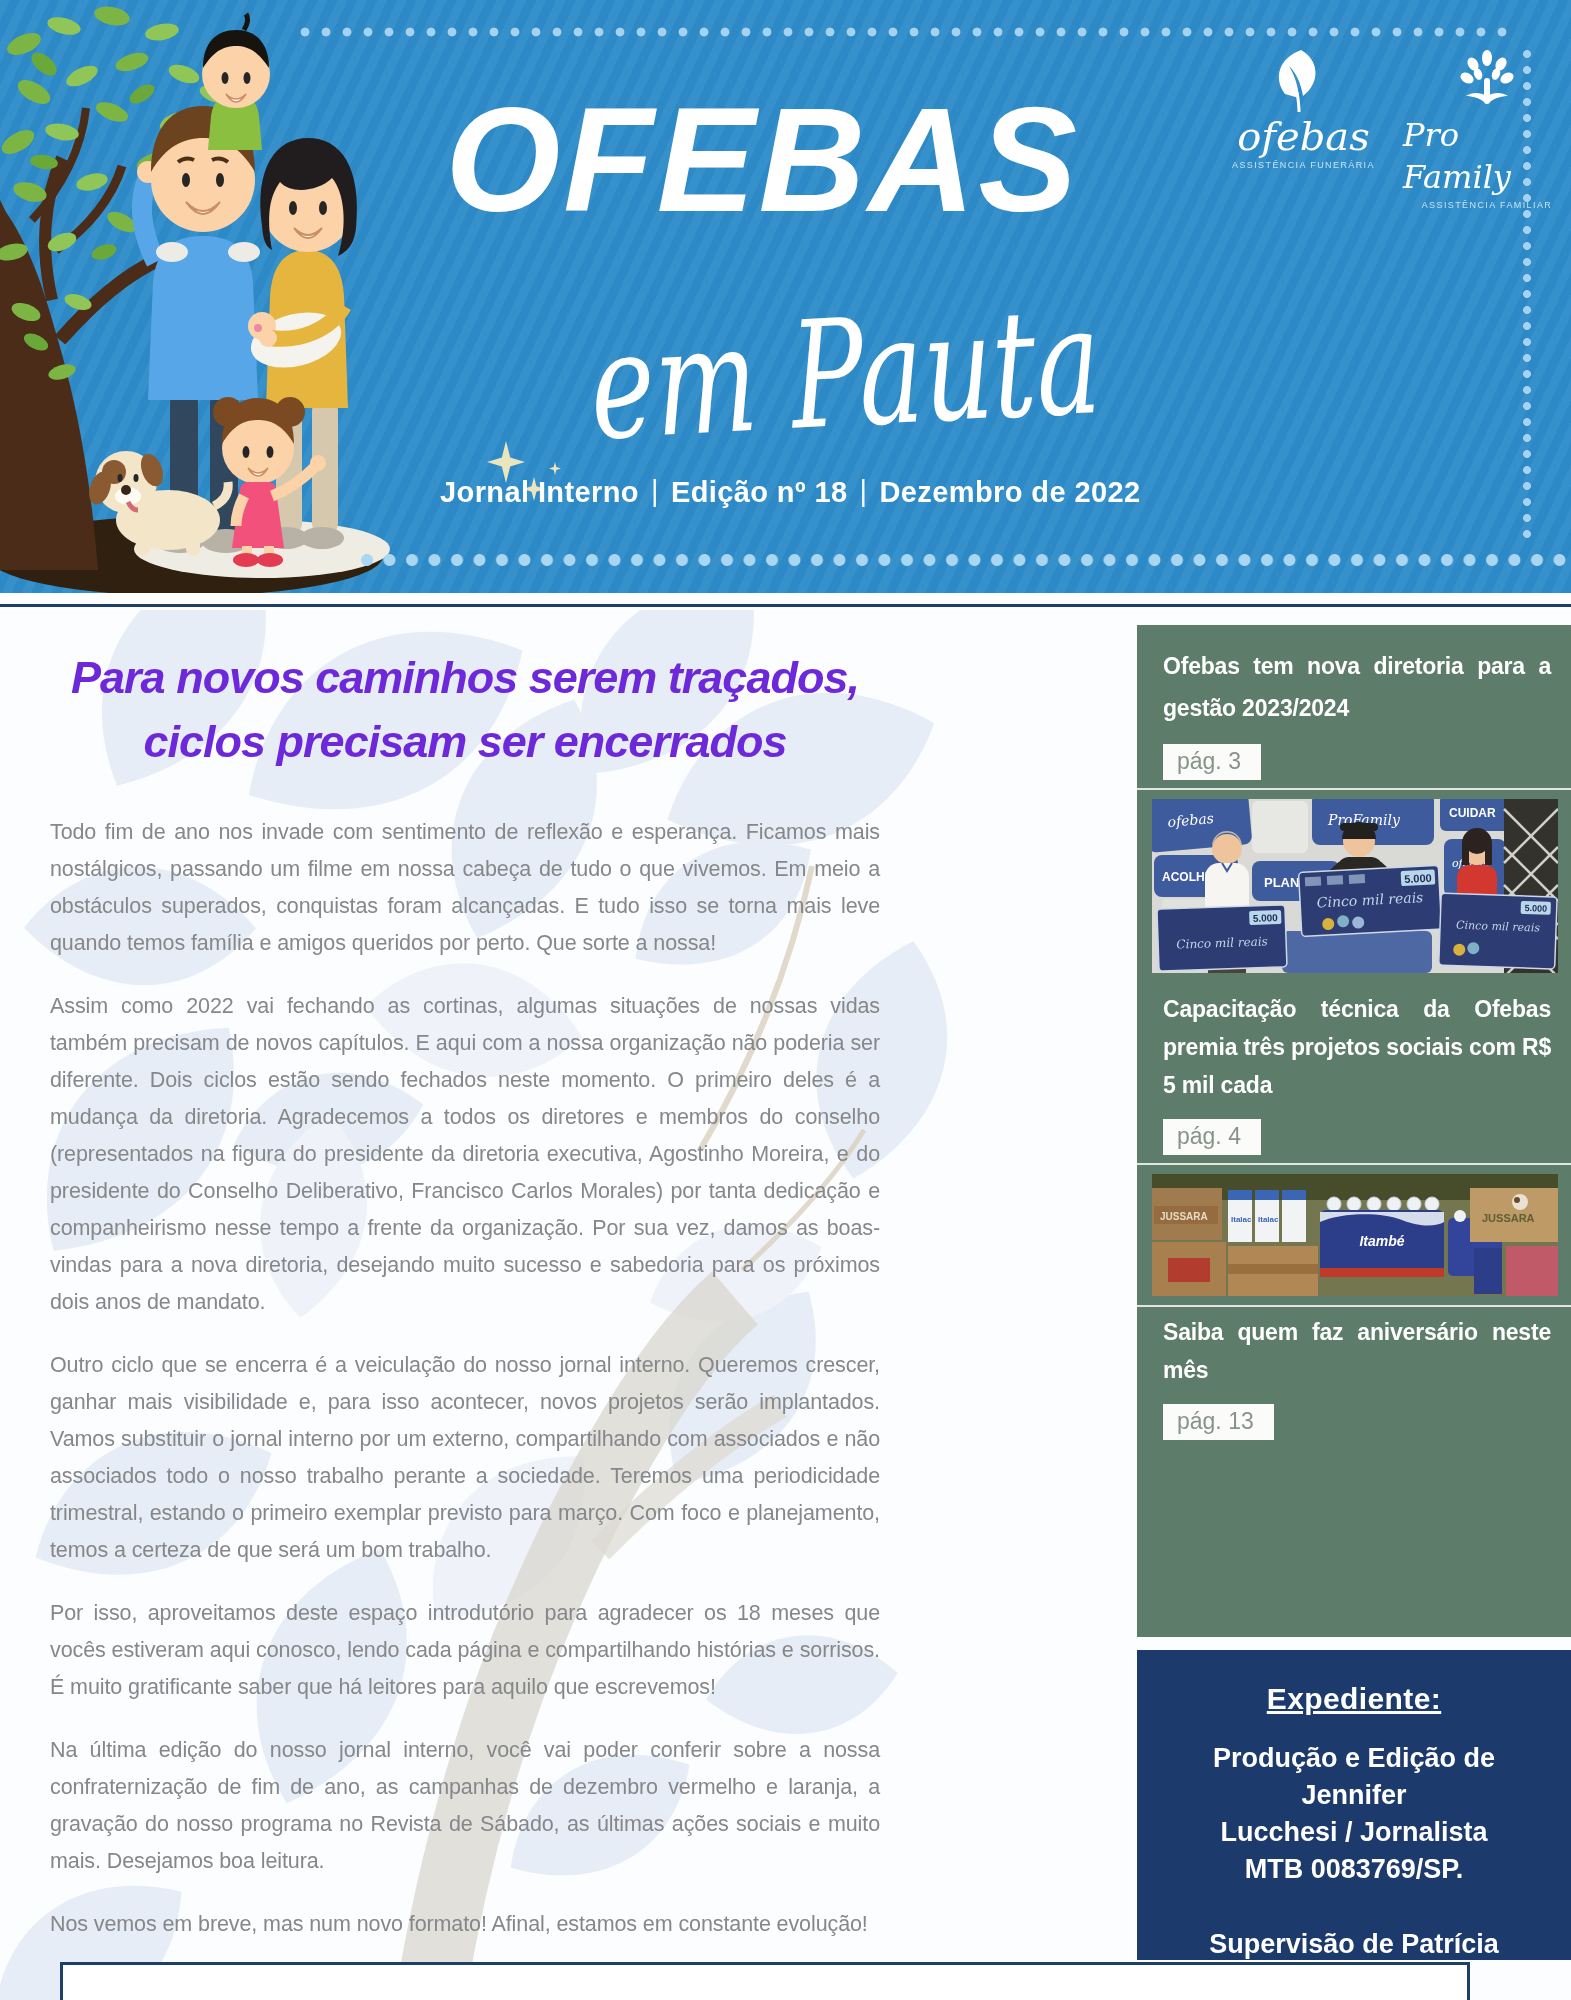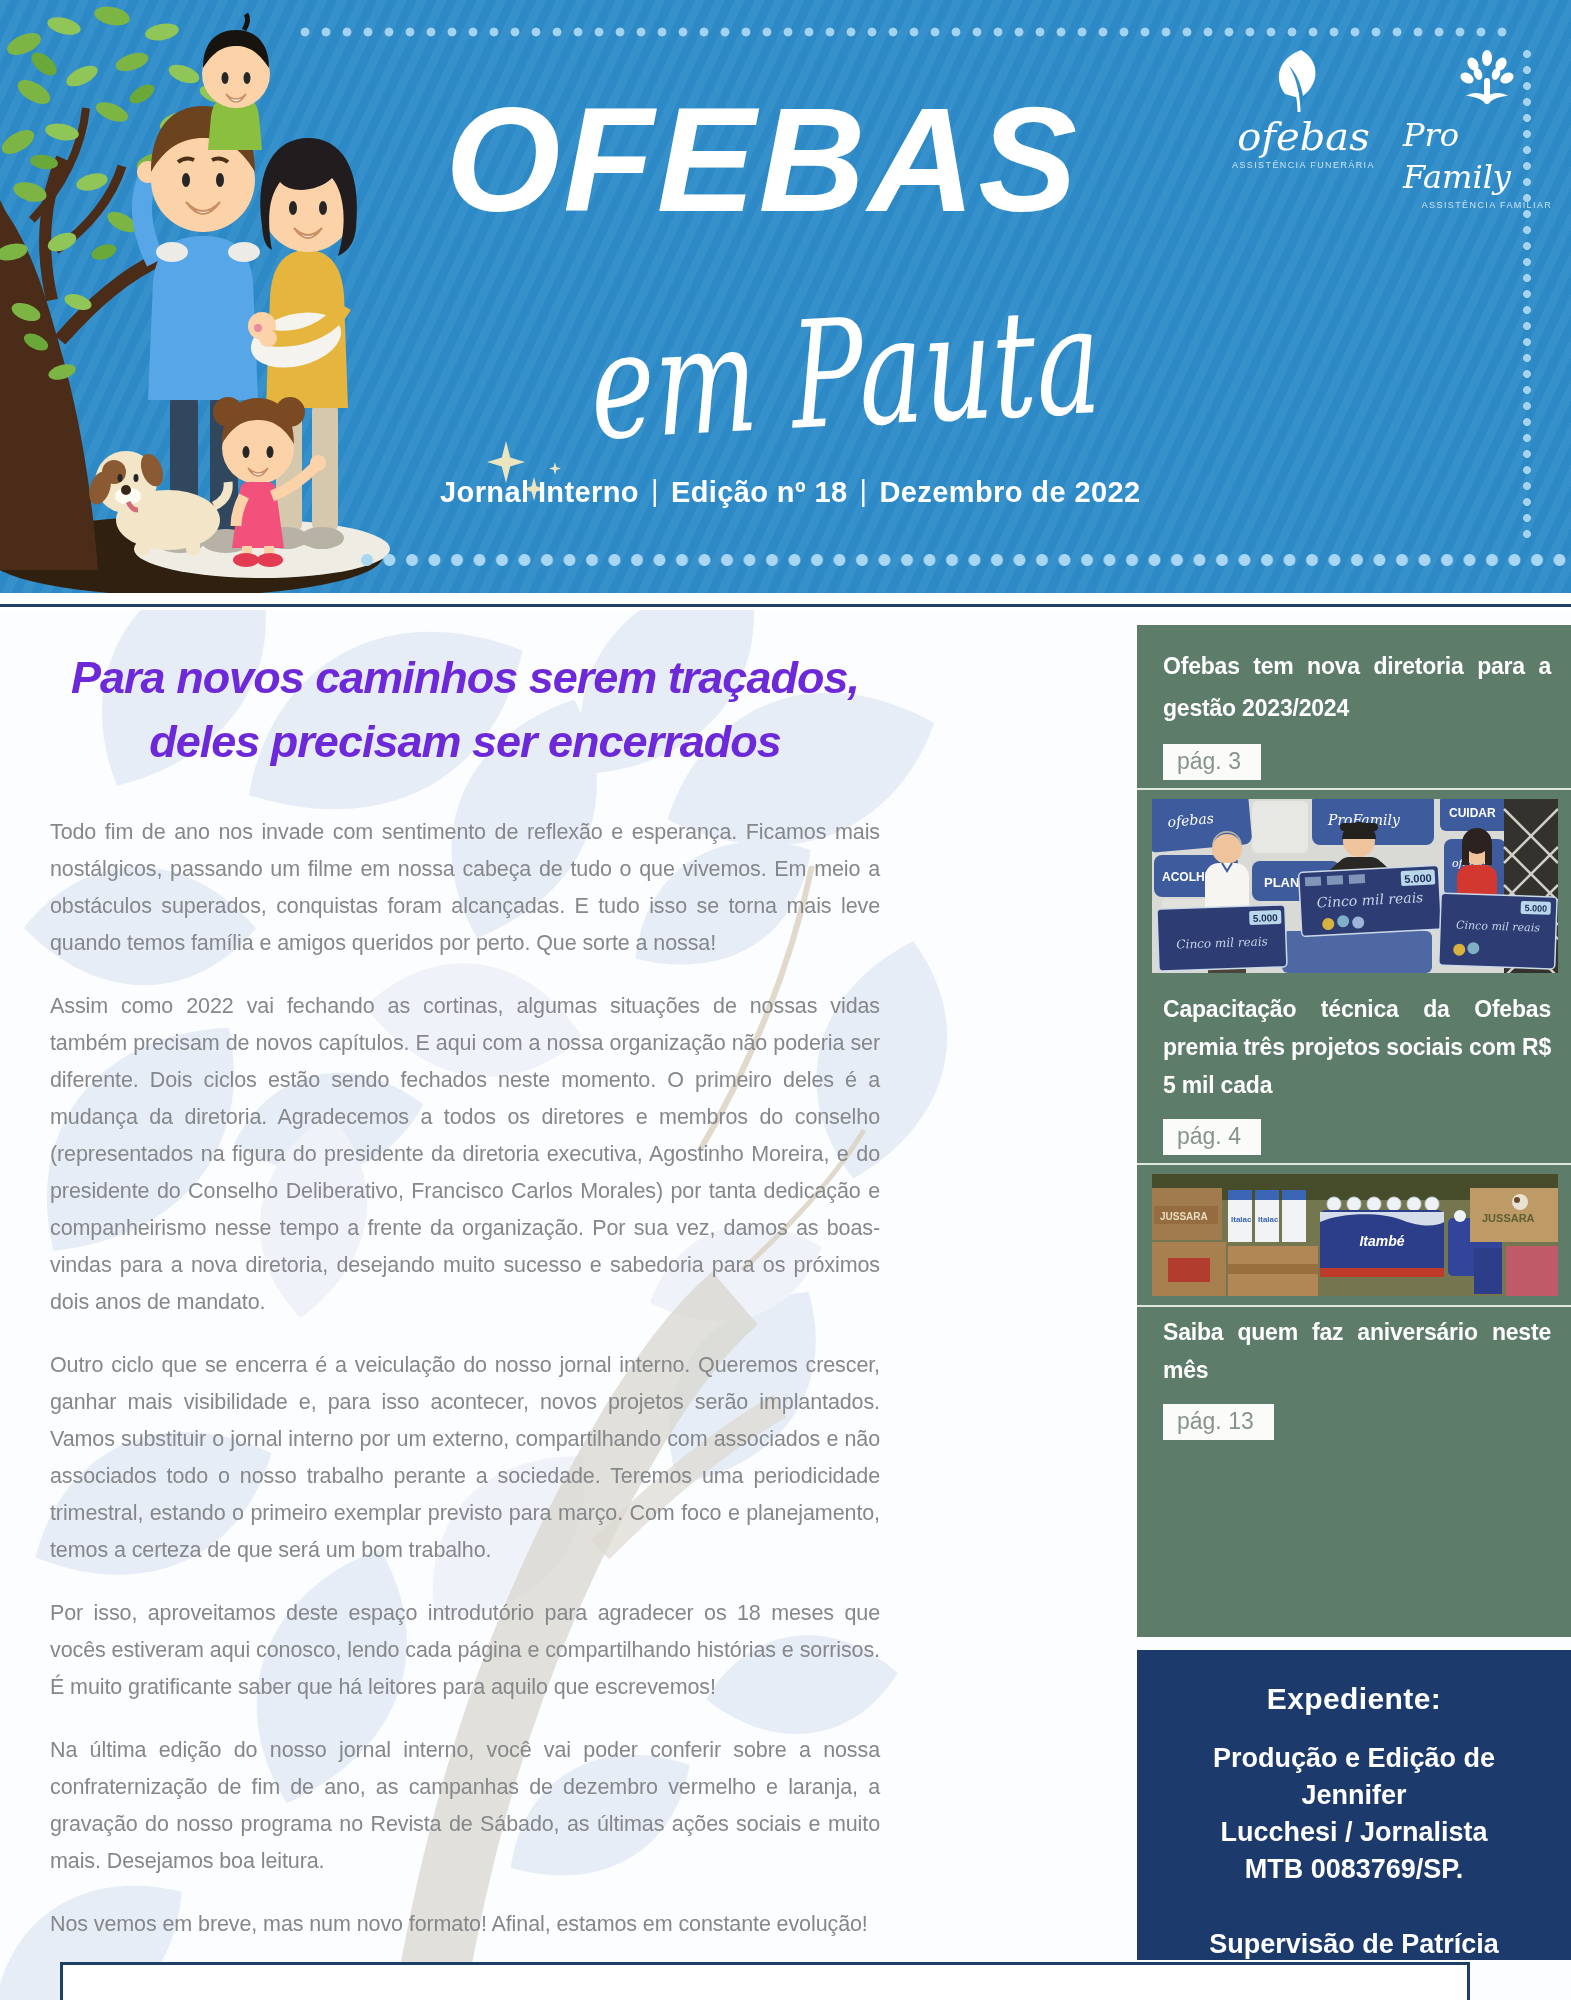--- a/index.html
+++ b/index.html
@@ -59,21 +59,21 @@
   .sb-item-2{padding-top:8px;padding-bottom:8px}
   .sb-item-2 h3,.sb-item-3 h3,.sb-item-4 h3{line-height:38px}
   .sb-item-3{padding-top:9px;padding-bottom:12px}
   .sb-item-4{padding-top:6px}
   .page-badge{display:inline-block;background:#fbfcfa;color:#87938a;font-size:23px;line-height:24px;
     padding:5px 20px 7px 14px;margin-top:15px}
   .sb-sep{height:2px;background:rgba(246,250,246,.85)}
   .photo{display:block;margin:9px 13px 9px 15px}
   .navy-box{margin-top:13px;background:#1c3a6c;width:434px;height:310px;color:#fff;
     text-align:center;padding:32px 30px 0 30px}
-  .exp-title{font-size:30px;font-weight:bold;letter-spacing:.4px}
+  .exp-title{font-size:30px;font-weight:bold;text-decoration:underline;letter-spacing:.4px}
   .exp-line{font-size:27px;line-height:37px;font-weight:bold}
   .exp-block1{margin-top:24px}
   .exp-block2{margin-top:38px}
   .bottom-box{position:absolute;left:60px;top:1352px;width:1410px;height:40px;background:#fff;
     border:3px solid #1e3f66;border-bottom:none}
 </style>
 </head>
 <body>
 
 <div class="page">
@@ -291,21 +291,21 @@
         <use href="#wleaf" transform="translate(700,580) rotate(24) scale(1.4)"></use>
         <use href="#wleaf" transform="translate(420,860) rotate(-6) scale(1.7)"></use>
       </g>
       <path d="M430,1390 C470,1150 540,980 620,840 C660,770 700,718 735,688" stroke="#d8d5cf" stroke-width="70" fill="none" opacity=".75"></path>
       <path d="M600,940 C660,880 720,830 780,796" stroke="#ddd9d2" stroke-width="26" fill="none" opacity=".7"></path>
       <path d="M700,540 C748,460 790,360 812,256" stroke="#d9cfbf" stroke-width="6" fill="none" opacity=".8"></path>
       <path d="M742,660 C790,616 836,566 864,520" stroke="#d9cfbf" stroke-width="5" fill="none" opacity=".8"></path>
     </svg>
 
     <section class="main-col">
-      <h2 class="headline"><span>Para novos caminhos serem traçados,</span><br><span>deles precisam ser encerrados</span></h2>
+      <h2 class="headline"><span>Para novos caminhos serem traçados,</span><br><span>ciclos precisam ser encerrados</span></h2>
       <p>Todo fim de ano nos invade com sentimento de reflexão e esperança. Ficamos mais nostálgicos, passando um filme em nossa cabeça de tudo o que vivemos. Em meio a obstáculos superados, conquistas foram alcançadas. E tudo isso se torna mais leve quando temos família e amigos queridos por perto. Que sorte a nossa!</p>
       <p>Assim como 2022 vai fechando as cortinas, algumas situações de nossas vidas também precisam de novos capítulos. E aqui com a nossa organização não poderia ser diferente. Dois ciclos estão sendo fechados neste momento. O primeiro deles é a mudança da diretoria. Agradecemos a todos os diretores e membros do conselho (representados na figura do presidente da diretoria executiva, Agostinho Moreira, e do presidente do Conselho Deliberativo, Francisco Carlos Morales) por tanta dedicação e companheirismo nesse tempo a frente da organização. Por sua vez, damos as boas-vindas para a nova diretoria, desejando muito sucesso e sabedoria para os próximos dois anos de mandato.</p>
       <p>Outro ciclo que se encerra é a veiculação do nosso jornal interno. Queremos crescer, ganhar mais visibilidade e, para isso acontecer, novos projetos serão implantados. Vamos substituir o jornal interno por um externo, compartilhando com associados e não associados todo o nosso trabalho perante a sociedade. Teremos uma periodicidade trimestral, estando o primeiro exemplar previsto para março. Com foco e planejamento, temos a certeza de que será um bom trabalho.</p>
       <p>Por isso, aproveitamos deste espaço introdutório para agradecer os 18 meses que vocês estiveram aqui conosco, lendo cada página e compartilhando histórias e sorrisos. É muito gratificante saber que há leitores para aquilo que escrevemos!</p>
       <p>Na última edição do nosso jornal interno, você vai poder conferir sobre a nossa confraternização de fim de ano, as campanhas de dezembro vermelho e laranja, a gravação do nosso programa no Revista de Sábado, as últimas ações sociais e muito mais. Desejamos boa leitura.</p>
       <p>Nos vemos em breve, mas num novo formato! Afinal, estamos em constante evolução!</p>
     </section>
 
     <aside class="sidebar">
       <div class="green-box">

